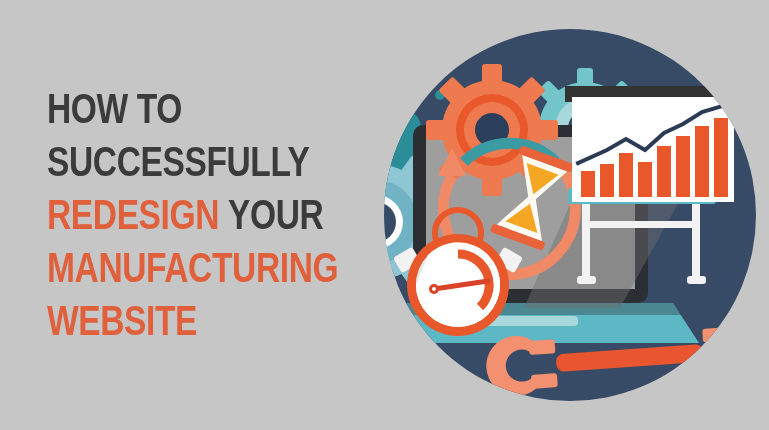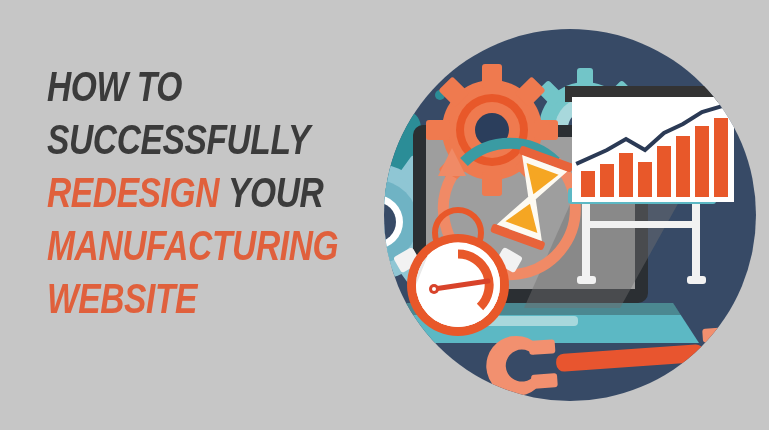--- a/index.html
+++ b/index.html
@@ -7,23 +7,22 @@
   body{
     width:769px;height:430px;
     background:#c6c6c6;
     font-family:"Liberation Sans", sans-serif;
     overflow:hidden;
   }
   #stage{position:relative;width:769px;height:430px;overflow:hidden;background:#c6c6c6;}
 
   
   #headline{
-    position:absolute;left:47px;top:64px;width:300px;
+    position:absolute;left:47px;top:86px;width:300px;
     z-index:40;
-    font-style:italic;
   }
   .hl-line{
     font-family:"Liberation Sans Narrow","Liberation Sans",sans-serif;
     font-weight:700;
     font-size:43px;
     line-height:45px;
     letter-spacing:-0.5px;
     text-transform:uppercase;
     white-space:nowrap;
     transform:scaleX(0.78);

